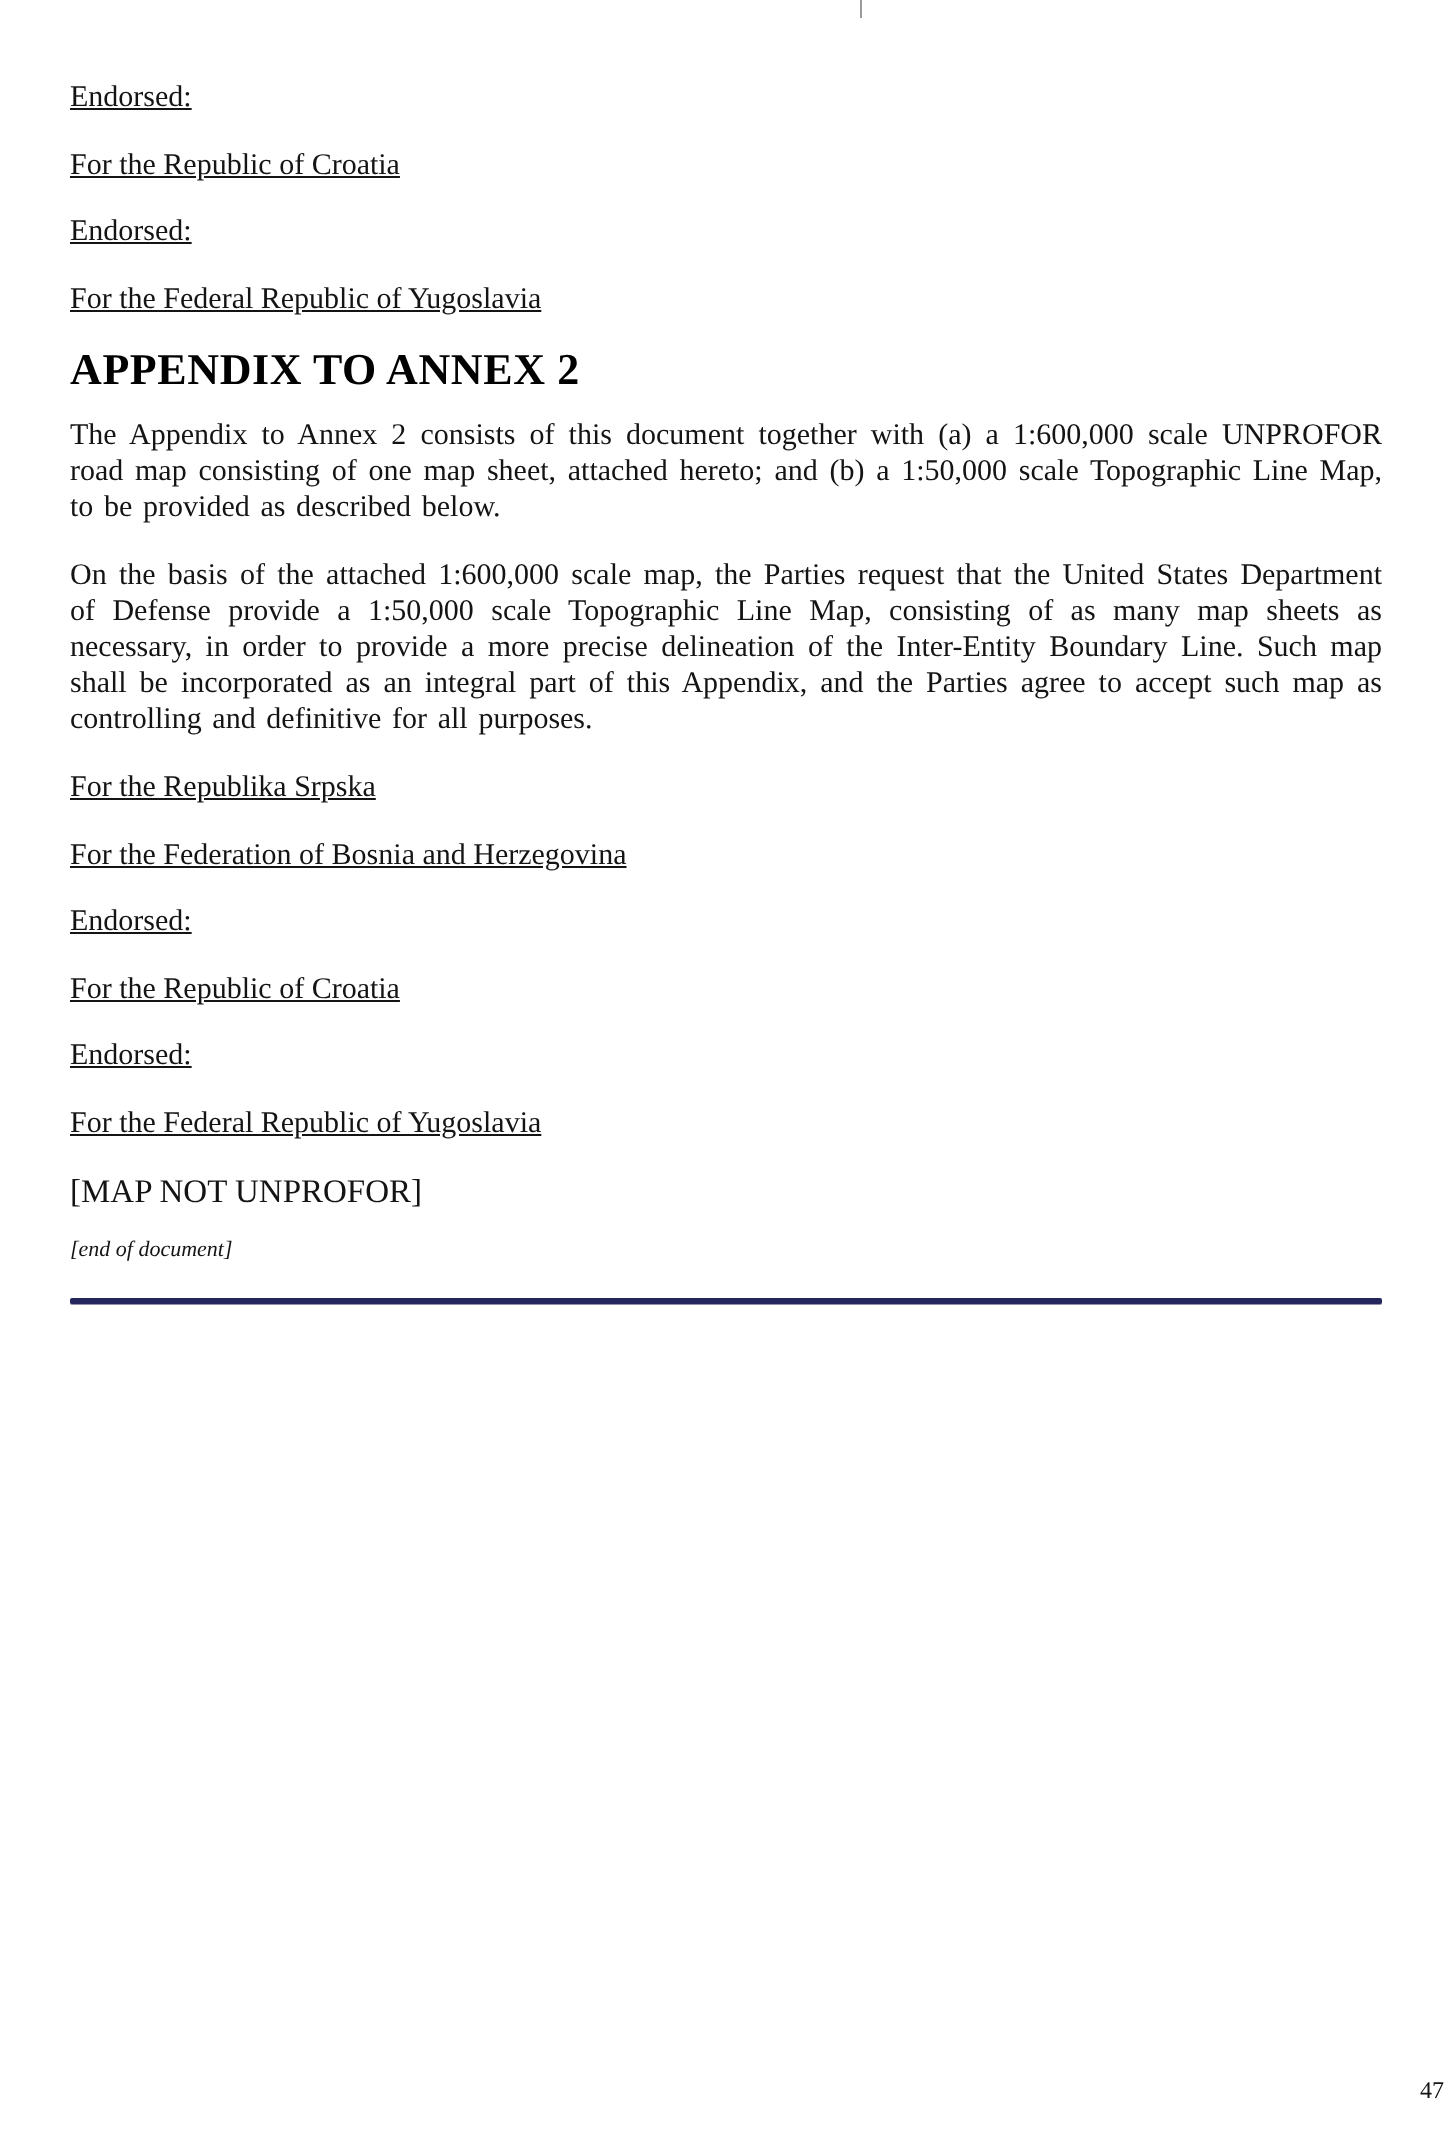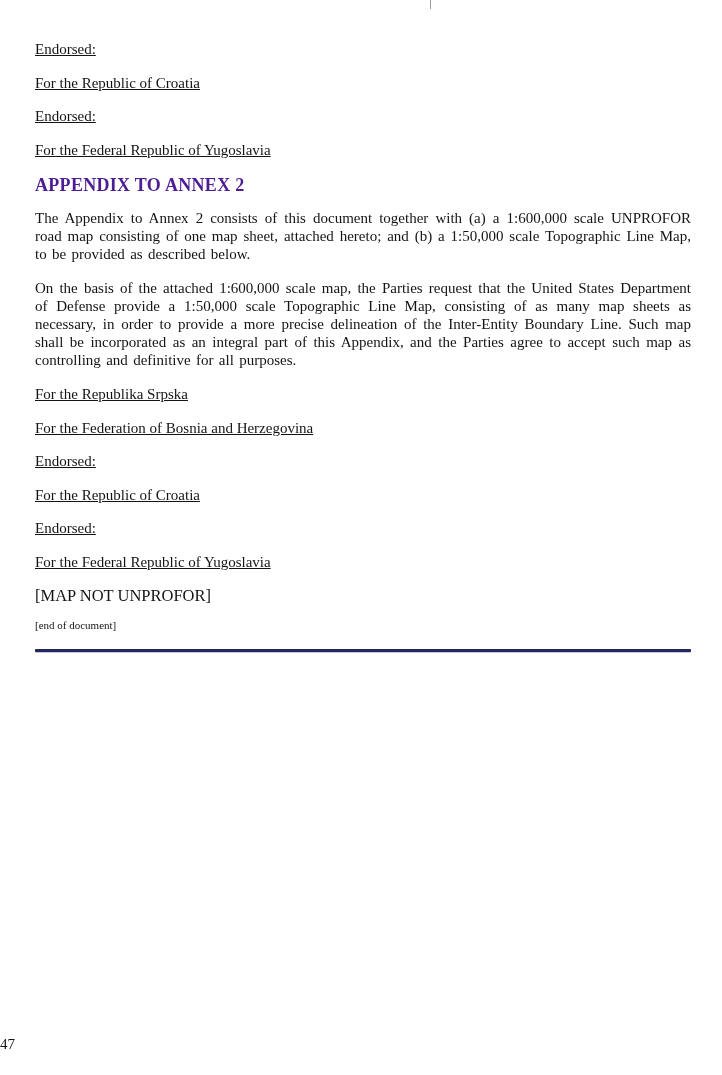--- a/index.html
+++ b/index.html
@@ -31,59 +31,60 @@
     .content {
       padding: 40px 31px 0 35px;
     }
     .line {
       font-size: 15px;
       line-height: 19px;
       margin: 0 0 14.5px 0;
       text-decoration: underline;
     }
     h1.heading {
-      font-size: 18px;
+      font-size: 22px;
       line-height: 22px;
       font-weight: bold;
       letter-spacing: 0.3px;
       margin: 6px 0 13px 0;
-      color: #4c1d95;
+      color: #000000;
     }
     .para {
       font-size: 15px;
       line-height: 18px;
       margin: 0 0 16px 0;
       text-align: justify;
       word-spacing: 1.6px;
       font-family: Liberation Serif, serif;
     }
     .map-note {
       font-size: 16.5px;
       line-height: 20px;
       margin: 2px 0 12px 0;
     }
     .end-note {
       font-size: 11px;
       line-height: 14px;
       margin: 0;
+      font-style: italic;
     }
     .rule {
       height: 3px;
       background: #26265e;
       margin: 17px 0 0 0;
       border-radius: 1px;
       box-shadow: 0 0.5px 0 rgba(38,38,94,0.5);
     }
     .page-number {
       position: absolute;
       bottom: 22px;
       left: 0;
       width: 100%;
-      text-align: left;
-      font-size: 15px;
+      text-align: right;
+      font-size: 12px;
       color: #141414;
     }
   </style>
 </head>
 <body>
 
 <div class="page">
   <div class="scan-artifact"></div>
 
   <div class="content">

